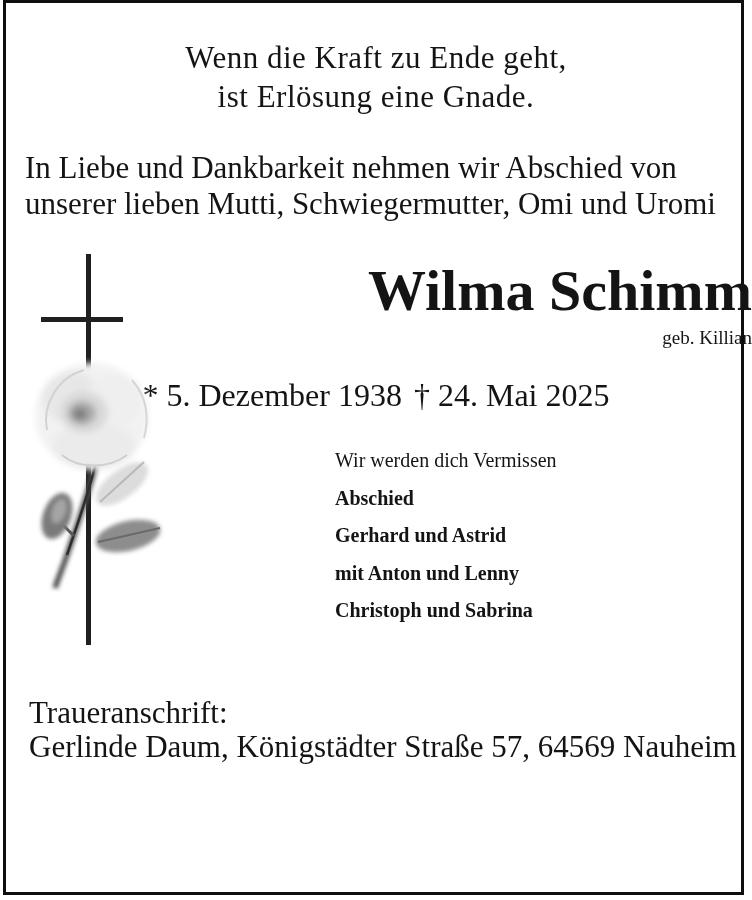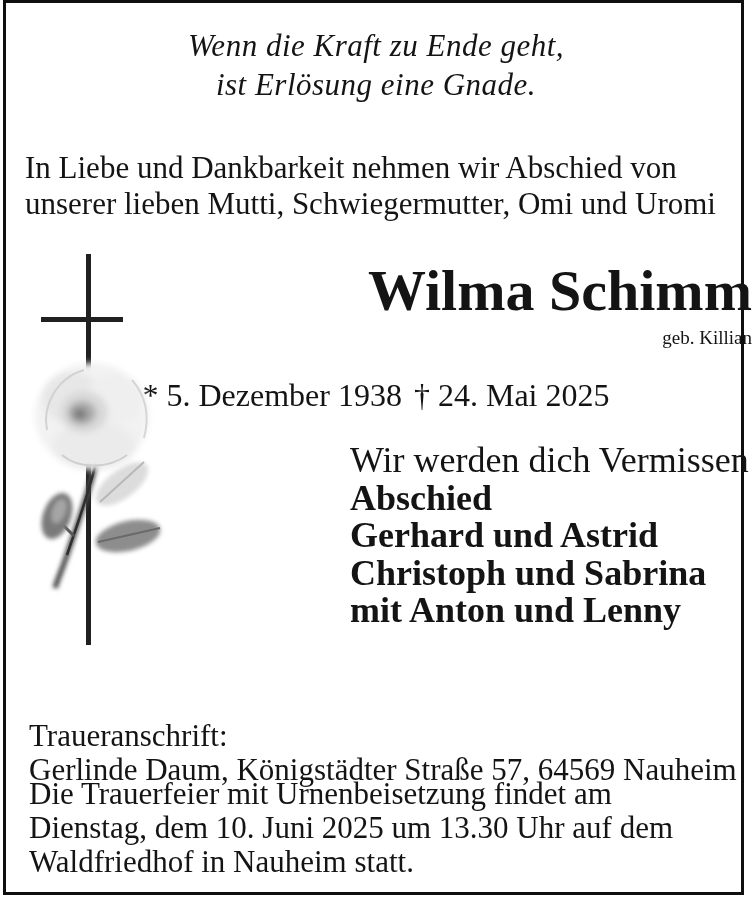--- a/index.html
+++ b/index.html
@@ -13,23 +13,22 @@
     overflow: hidden;
   }
   .frame {
     position: absolute;
     top: 0; left: 3px; right: 8px; bottom: 5px;
     border: 3px solid #0e0e0e;
     pointer-events: none;
   }
   .quote {
     position: absolute;
-    top: 26px; left: 0; width: 752px;
+    top: 38px; left: 0; width: 752px;
     text-align: center;
-    font-style: italic;
     font-size: 31px;
     line-height: 39px;
     letter-spacing: 0.5px;
   }
   .intro {
     position: absolute;
     top: 150px; left: 25px; width: 710px;
     font-size: 31px;
     line-height: 36px;
   }
@@ -70,28 +69,28 @@
   .dates {
     position: absolute;
     top: 377px; left: 0; width: 752px;
     text-align: center;
     font-size: 32px;
     line-height: 36px;
   }
   .dates .death { margin-left: 12px; }
   .mourners {
     position: absolute;
-    left: 350px; top: 442px;
-    font-size: 36px;
+    left: 335px; top: 442px;
+    font-size: 20px;
     line-height: 37.5px;
   }
   .mourners .bold-line { font-weight: bold; }
   .address {
     position: absolute;
-    left: 29px; top: 719px;
+    left: 29px; top: 696px;
     font-size: 31px;
     line-height: 34px;
   }
   .funeral {
     position: absolute;
     left: 29px; top: 777px; width: 694px;
     font-size: 31px;
     line-height: 34px;
   }
 </style>
@@ -155,24 +154,23 @@
   <div class="maiden">geb. Killian</div>
 
   <div class="dates">
     <span class="birth">* 5. Dezember 1938</span><span class="death">† 24. Mai 2025</span>
   </div>
 
   <div class="mourners">
     <div>Wir werden dich Vermissen</div>
     <div class="bold-line">Abschied</div>
     <div class="bold-line">Gerhard und Astrid</div>
+    <div class="bold-line">mit Anton und Lenny</div>
     <div class="bold-line">Christoph und Sabrina</div>
-    <div class="bold-line">mit Anton und Lenny</div>
   </div>
 
   <div class="address">
     <div>Traueranschrift:</div>
     <div>Gerlinde Daum, Königstädter Straße 57, 64569 Nauheim</div>
   </div>
 
-  <div class="funeral">Die Trauerfeier mit Urnenbeisetzung findet am Dienstag, dem 10. Juni 2025 um 13.30 Uhr auf dem Waldfriedhof in Nauheim statt.</div>
 
 </div>
 
 </body></html>

